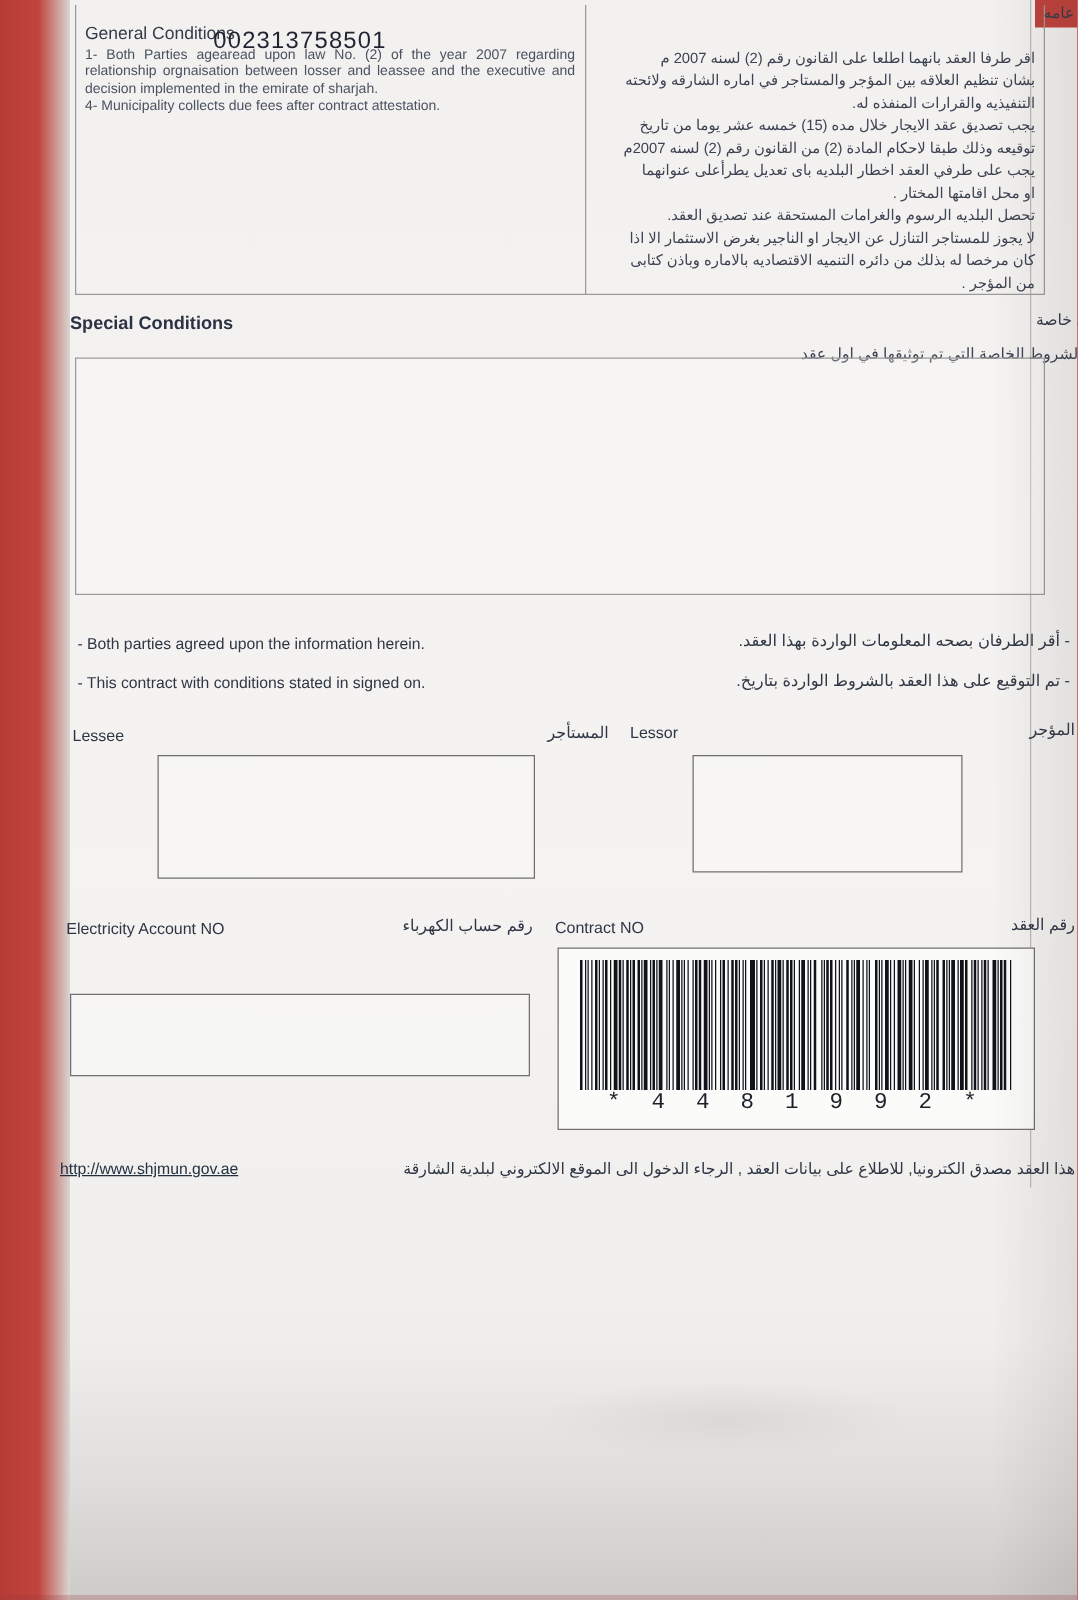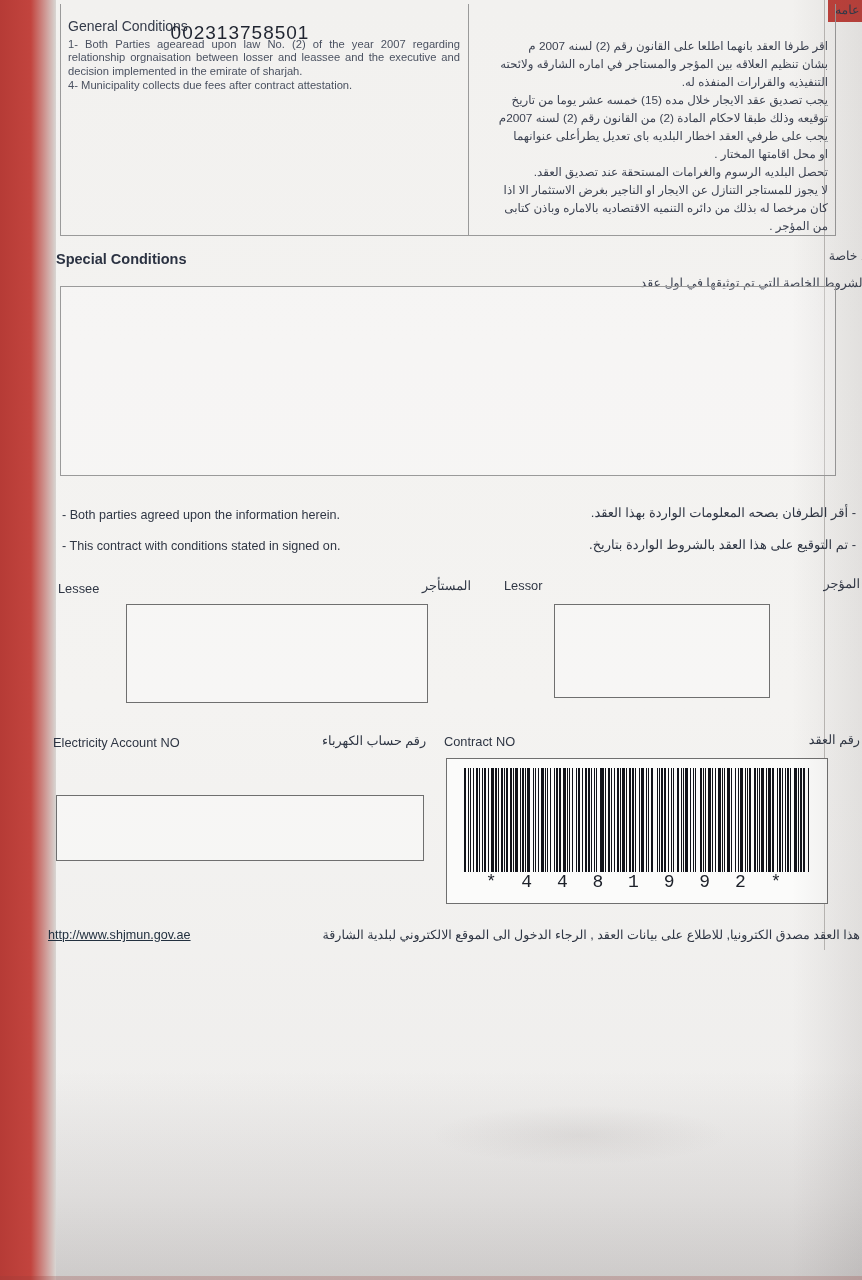--- a/index.html
+++ b/index.html
@@ -337,21 +337,21 @@
     <div id="sc-note-ar">الشروط الخاصة التي تم توثيقها في اول عقد</div>
     <div id="sc-box"></div>
 
     <div class="agree-en" style="top:508px">- Both parties agreed upon the information herein.</div>
     <div class="agree-ar" style="top:505px">- أقر الطرفان بصحه المعلومات الواردة بهذا العقد.</div>
 
     <div class="agree-en" style="top:539px">- This contract with conditions stated in signed on.</div>
     <div class="agree-ar" style="top:537px">- تم التوقيع على هذا العقد بالشروط الواردة بتاريخ.</div>
 
     <div class="sig-label" style="left:2px; top:581px">Lessee</div>
-    <div class="sig-label ar" style="left:366px; top:578px">المستأجر</div>
+    <div class="sig-label ar" style="left:382px; top:578px">المستأجر</div>
     <div class="sig-box" style="left:70px; top:604px; width:302px; height:99px"></div>
 
     <div class="sig-label" style="left:448px; top:578px">Lessor</div>
     <div class="sig-label ar" style="right:2px; top:576px">المؤجر</div>
     <div class="sig-box" style="left:498px; top:604px; width:216px; height:94px"></div>
 
     <div class="bot-label" style="left:-3px; top:735px">Electricity Account NO</div>
     <div class="bot-label ar" style="left:266px; top:733px">رقم حساب الكهرباء</div>
 
     <div class="bot-label" style="left:388px; top:734px">Contract NO</div>

